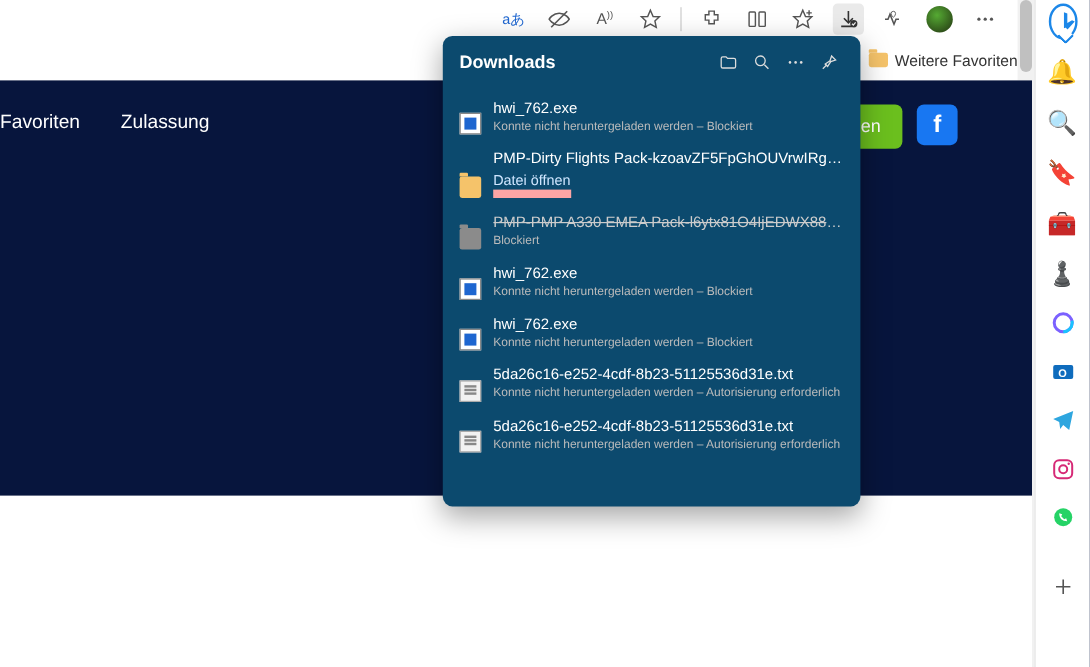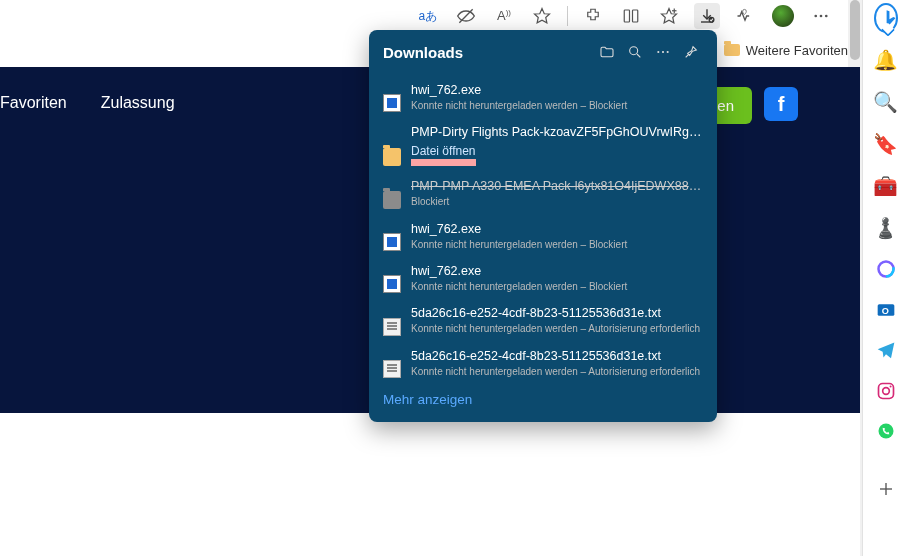--- a/index.html
+++ b/index.html
@@ -223,23 +223,20 @@
         </div>
       </div>
       <div class="dlitem">
         <div class="fico ico-txt"></div>
         <div class="fbody">
           <div class="fname">5da26c16-e252-4cdf-8b23-51125536d31e.txt</div>
           <div class="fstatus">Konnte nicht heruntergeladen werden – Autorisierung erforderlich</div>
         </div>
       </div>
     </div>
-  <div class="dlfoot">
-    <a>Mehr anzeigen</a>
-  </div>
 </div>
 
 <div class="sidebar">
   <div class="sitem">
     <div class="bing">
       <svg width="14" height="18" viewBox="0 0 24 32">
           <path d="M6 2l5 2v14l7-4 4 2-11 12-5-3V2z" fill="#1c87e8"></path>
         </svg>
     </div>
   </div>

